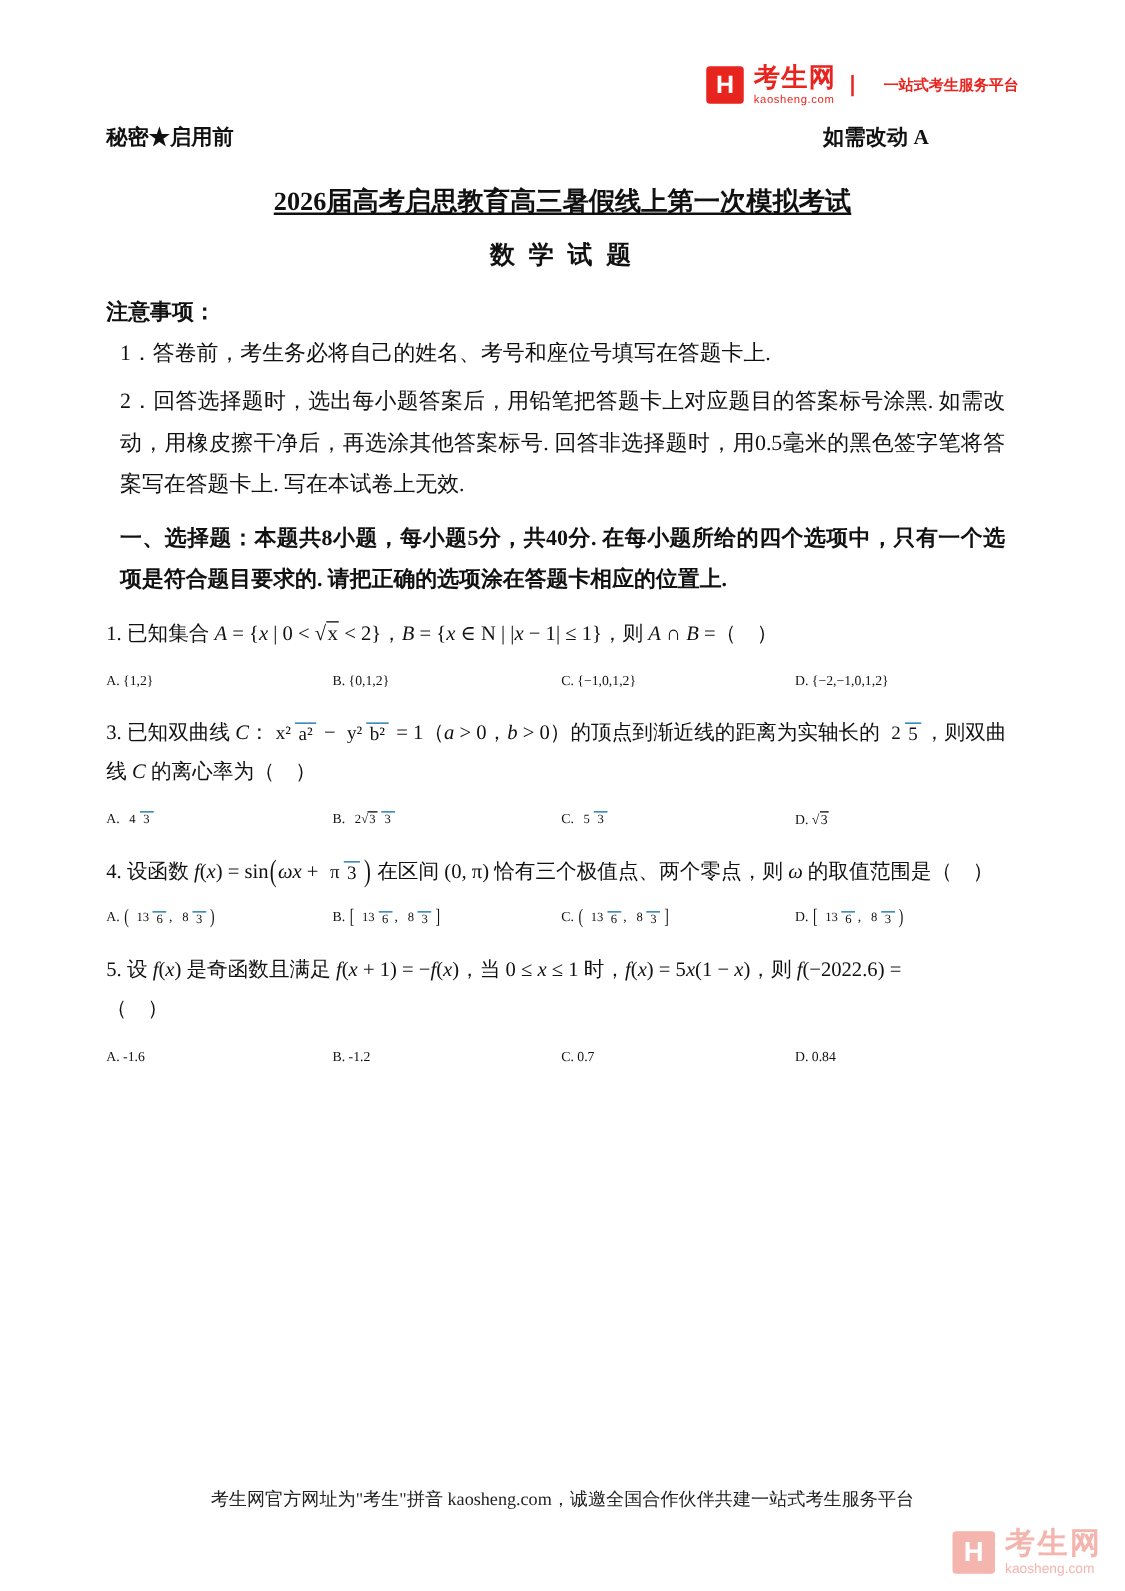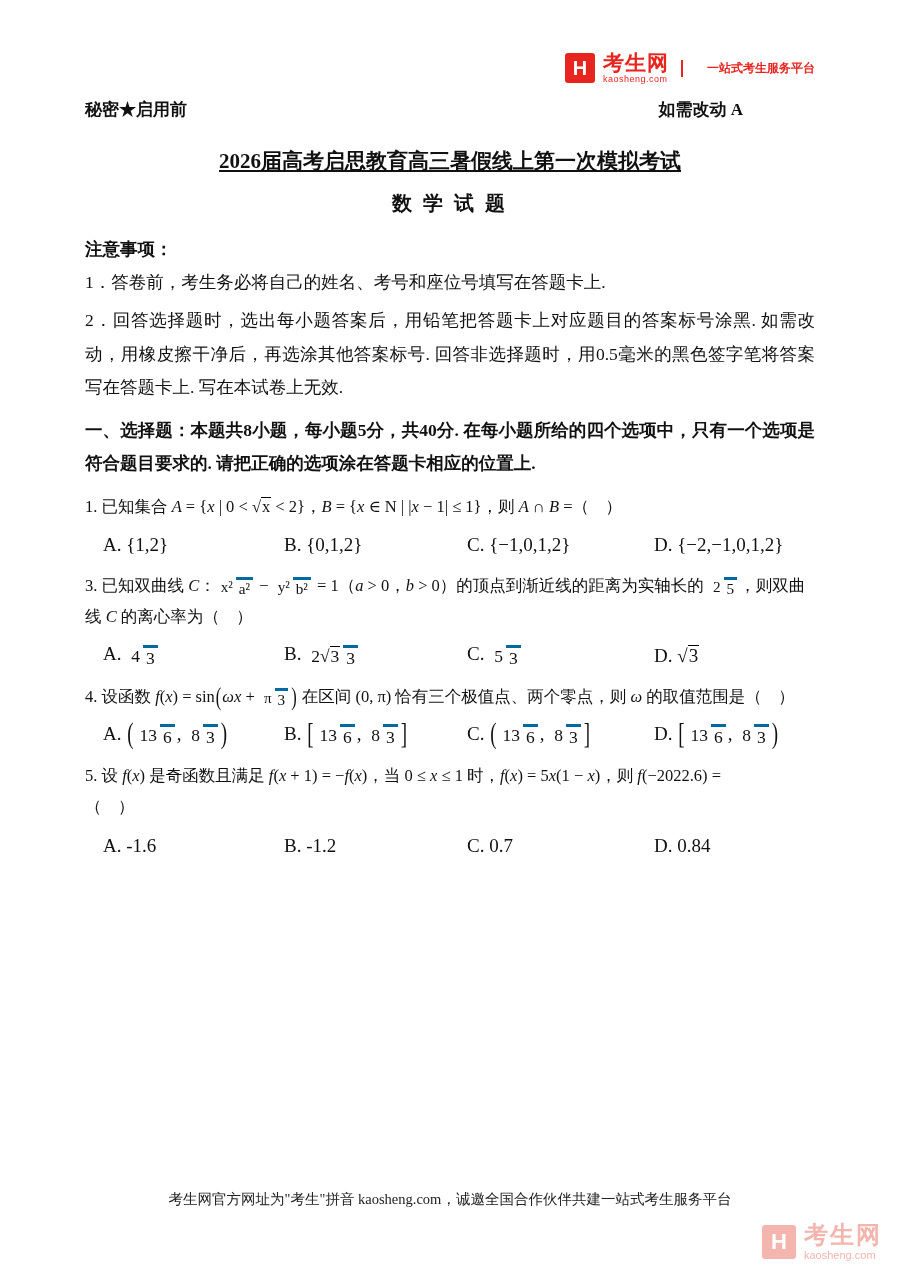--- a/index.html
+++ b/index.html
@@ -25,34 +25,34 @@
     border-left:2px solid var(--brand); padding-left:24px; margin-left:4px;
     font-family:"Liberation Sans",sans-serif; }
 
   
   .meta-row{ display:flex; justify-content:space-between; font-weight:bold; font-size:17px; margin-top:6px; padding-right:72px; }
 
   .title{ text-align:center; font-size:21px; font-weight:bold; margin:26px 0 0;text-decoration:underline; }
   .subtitle{ text-align:center; font-size:20px; font-weight:bold; letter-spacing:3px; margin:15px 0 0; }
 
   .notice-head{ font-weight:bold; font-size:17.5px; margin:20px 0 0; }
-  .para{ font-size:17.5px; line-height:1.9; margin:5px 0 0; text-align:justify; }
+  .para{ font-size:17.5px; line-height:1.9; margin:5px 11px 0; text-align:justify; }
   .section-head{ font-weight:bold; margin-top:10px; }
 
   .question{ margin-top:10px; }
   .stem{ font-size:16.5px; line-height:1.9; margin:0; }
   .opts{ display:grid; grid-template-columns:181px 183px 187px 1fr;
-    font-size:19px; margin:8px 18px 4px; align-items:center; min-height:30px; }
+    font-size:11px; margin:8px 0 4px; align-items:center; min-height:30px; }
   .opt{ white-space:nowrap; }
 
   
   .frac{ display:inline-flex; flex-direction:row; align-items:center;
     vertical-align:middle; margin:0 2px; line-height:1.15; font-size:.92em; text-align:center; }
   .frac .num,.frac .den{ display:block; padding:0 3px; }
-  .frac .den{ border-top:3px solid #0369a1; }
+  .frac .den{ border-top:1px solid #0369a1; }
   .sqrt{ white-space:nowrap; }
   .sqrt .rad{ display:inline-block; border-top:1px solid #000; line-height:1.1; padding:0 1px; }
   .delim{ display:inline-block; transform:scaleY(1.5); padding:0 1px; }
 
   
   .footer{ position:absolute; left:85px; right:85px; bottom:64px; text-align:center; font-size:14.5px; color:#222; }
   .watermark{ position:absolute; right:18px; bottom:12px; display:flex; align-items:center; gap:8px; }
   .wm-icon{ width:34px; height:34px; background:var(--wm); color:#fff;
     display:flex; align-items:center; justify-content:center;
     font:bold 22px "Liberation Sans",sans-serif; border-radius:3px; }

